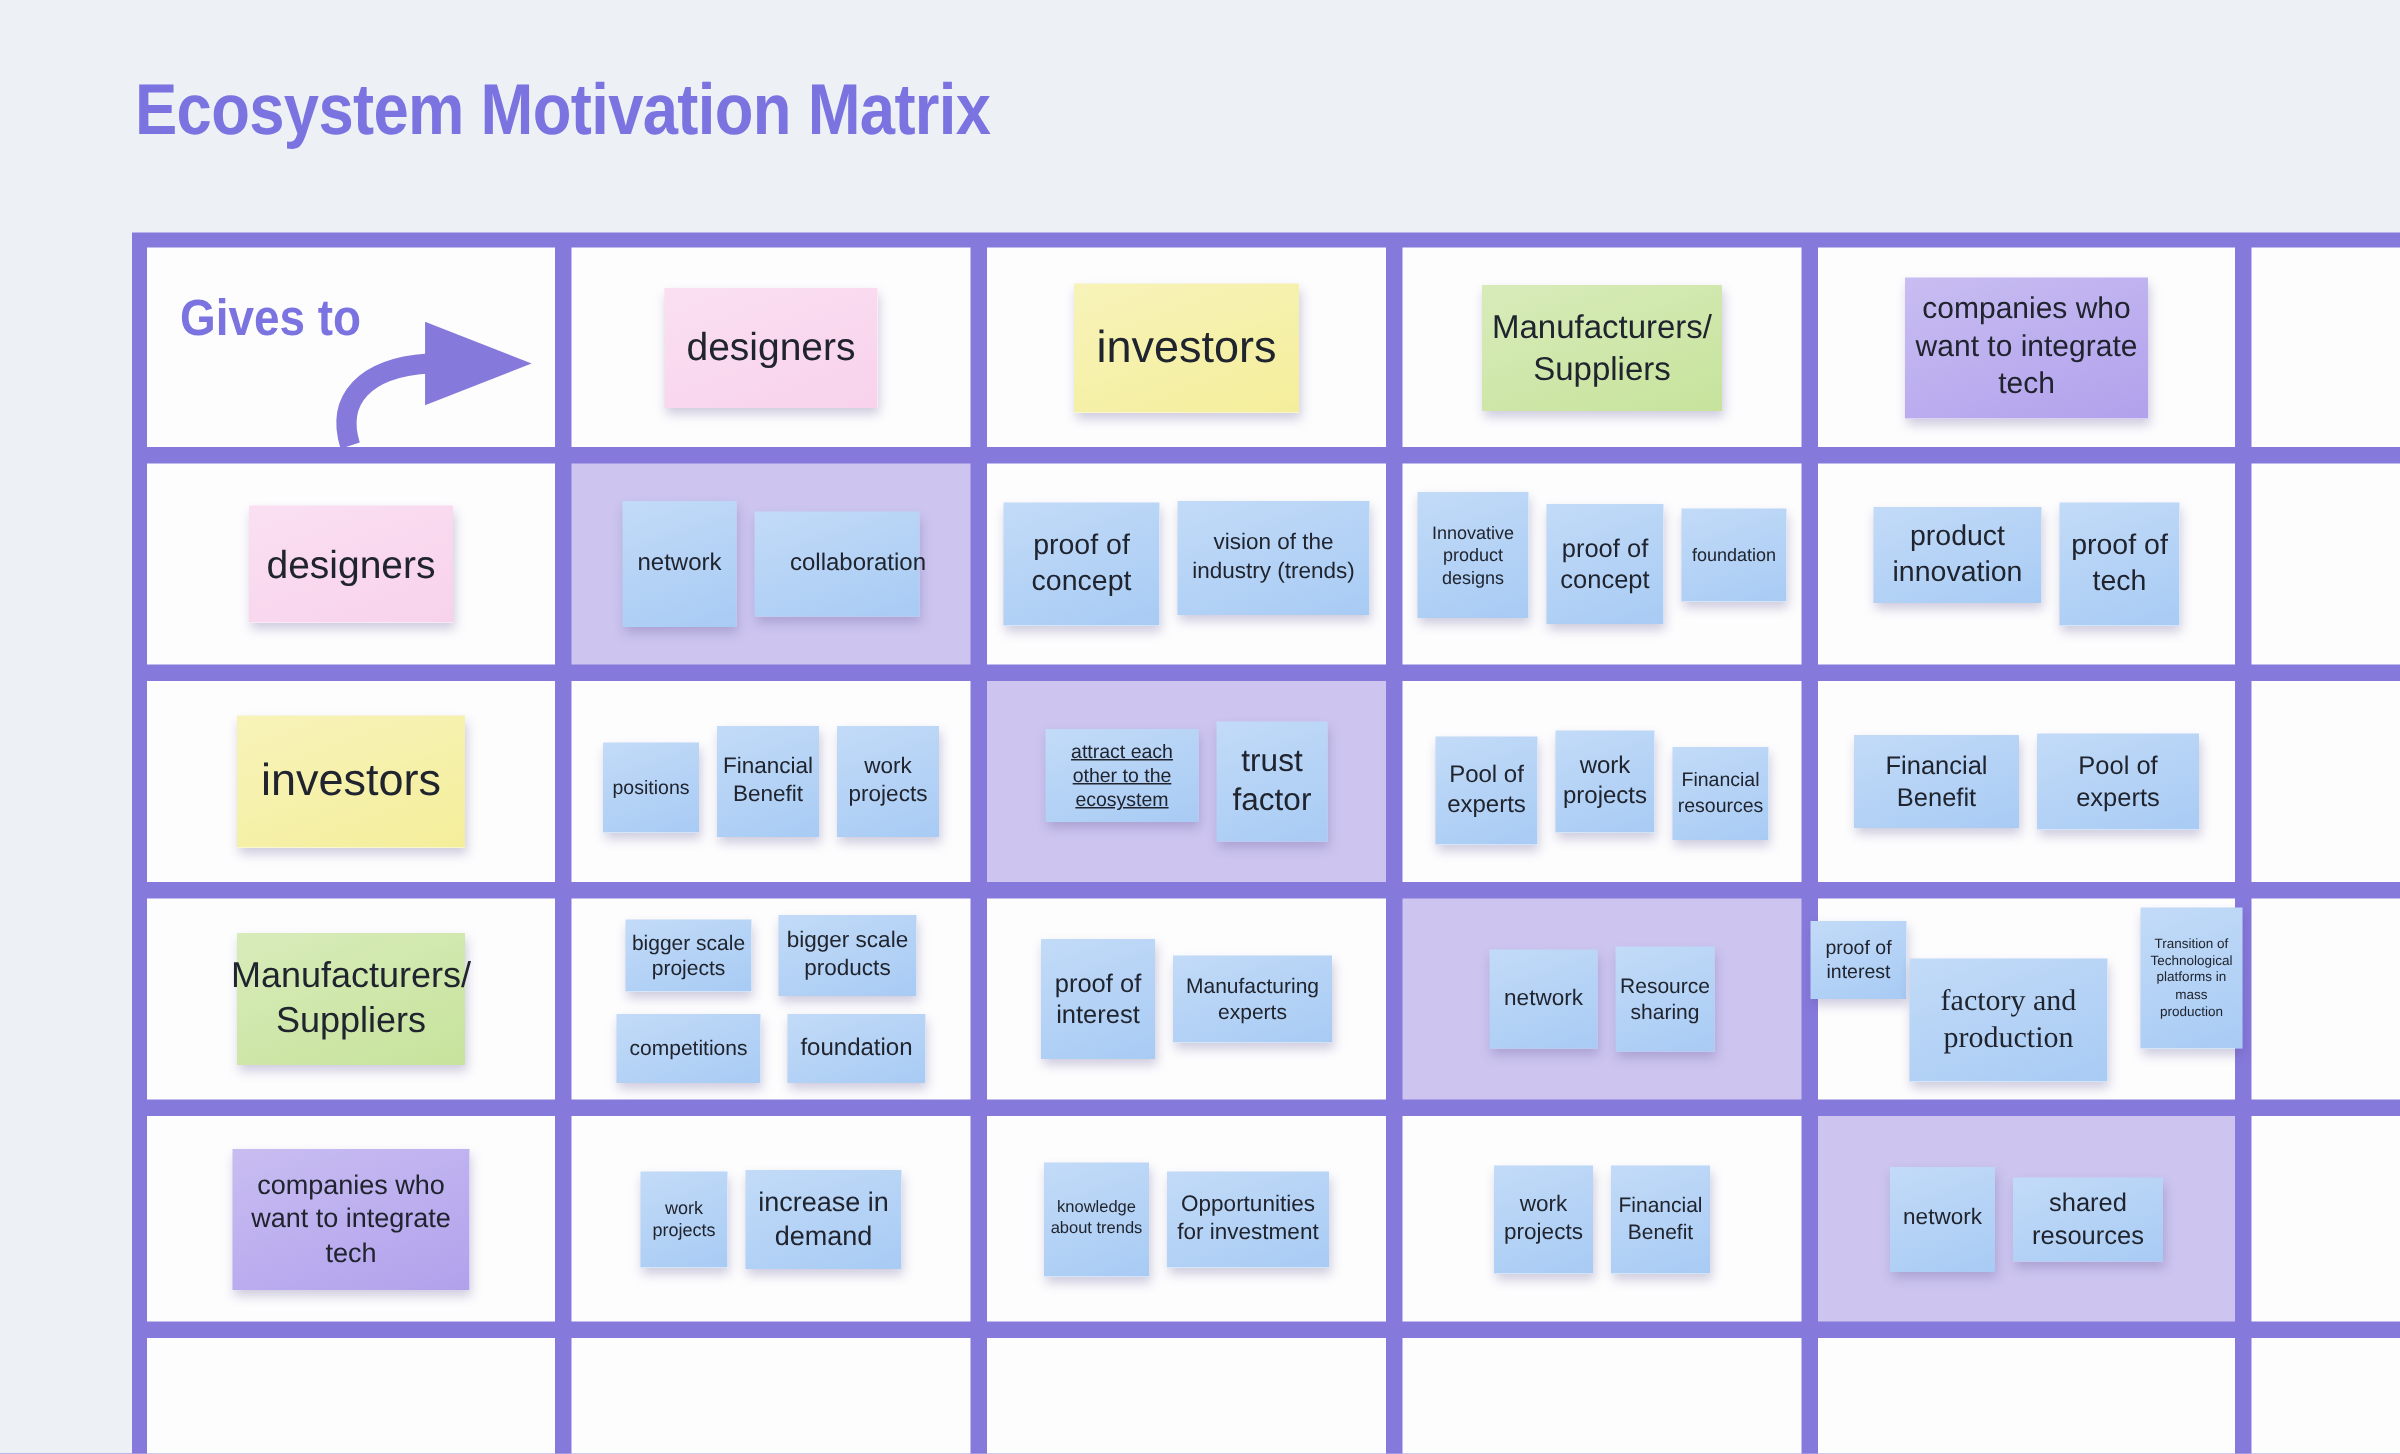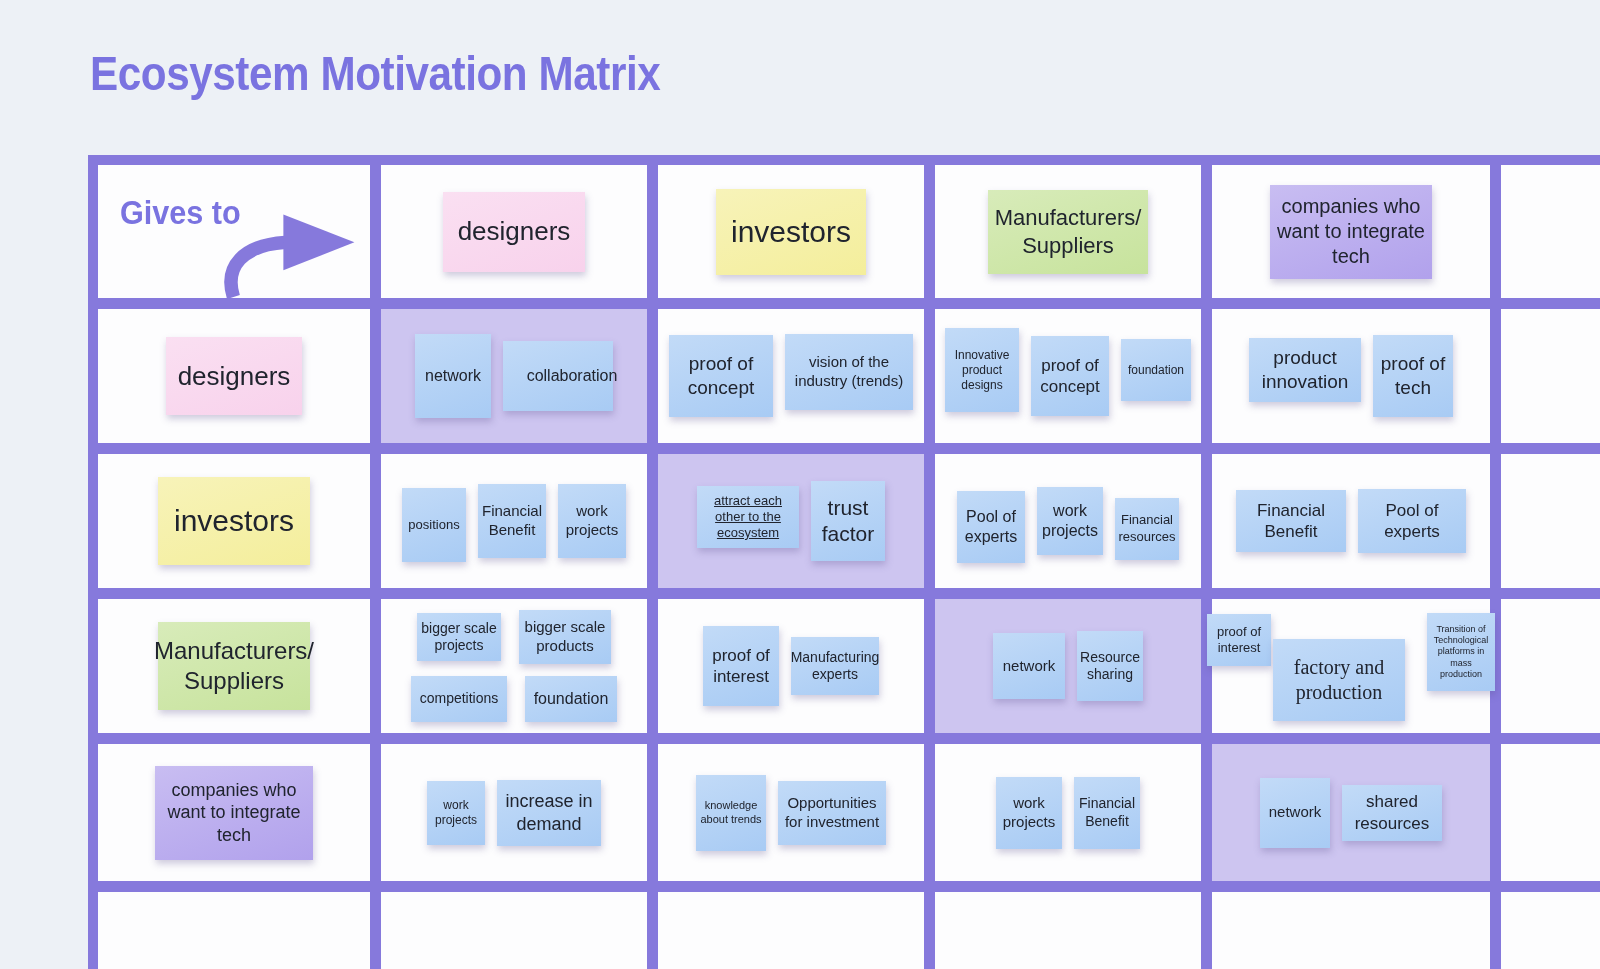--- a/index.html
+++ b/index.html
@@ -95,21 +95,21 @@
     </div>
     <div class="cell">
       <div class="sticky blue" style="width: 112px; height: 64px; font-size: 19px; transform: translate(0px, -6px);">product innovation</div>
       <div class="sticky blue" style="width: 80px; height: 82px; font-size: 19px;">proof of tech</div>
     </div>
     <div class="cell"></div>
     <div class="cell">
       <div class="sticky yellow" style="width: 152px; height: 88px; font-size: 30px;">investors</div>
     </div>
     <div class="cell">
-      <div class="sticky blue" style="width: 64px; height: 74px; font-size: 13px; transform: translate(0px, 4px);">positions</div>
+      <div class="sticky blue" style="width: 64px; height: 60px; font-size: 13px; transform: translate(0px, 4px);">positions</div>
       <div class="sticky blue" style="width: 68px; height: 74px; font-size: 15px;">Financial Benefit</div>
       <div class="sticky blue" style="width: 68px; height: 74px; font-size: 15px;">work projects</div>
     </div>
     <div class="cell diag">
       <div class="sticky blue" style="width: 102px; height: 62px; font-size: 13px; transform: translate(0px, -4px); text-decoration: underline;">attract each other to the ecosystem</div>
       <div class="sticky blue" style="width: 74px; height: 80px; font-size: 21px;">trust factor</div>
     </div>
     <div class="cell">
       <div class="sticky blue" style="width: 68px; height: 72px; font-size: 16px; transform: translate(0px, 6px);">Pool of experts</div>
       <div class="sticky blue" style="width: 66px; height: 68px; font-size: 16px;">work projects</div>
@@ -124,30 +124,30 @@
       <div class="sticky green" style="width: 152px; height: 88px; font-size: 24px;">Manufacturers/ Suppliers</div>
     </div>
     <div class="cell  wrap">
       <div class="sticky blue" style="width: 84px; height: 48px; font-size: 14px;">bigger scale projects</div>
       <div class="sticky blue" style="width: 92px; height: 54px; font-size: 15px;">bigger scale products</div>
       <div class="sticky blue" style="width: 96px; height: 46px; font-size: 14px;">competitions</div>
       <div class="sticky blue" style="width: 92px; height: 46px; font-size: 16px;">foundation</div>
     </div>
     <div class="cell">
       <div class="sticky blue" style="width: 76px; height: 80px; font-size: 17px;">proof of interest</div>
-      <div class="sticky blue" style="width: 88px; height: 58px; font-size: 14px;">Manufacturing experts</div>
+      <div class="sticky blue" style="width: 106px; height: 58px; font-size: 14px;">Manufacturing experts</div>
     </div>
     <div class="cell diag">
       <div class="sticky blue" style="width: 72px; height: 66px; font-size: 15px;">network</div>
       <div class="sticky blue" style="width: 66px; height: 70px; font-size: 14px;">Resource sharing</div>
     </div>
     <div class="cell">
       <div class="sticky blue" style="width: 64px; height: 52px; font-size: 13px; transform: translate(0px, -26px);">proof of interest</div>
       <div class="sticky blue" style="width: 132px; height: 82px; font-size: 20px; transform: translate(-10px, 14px); font-family: Liberation Serif, serif;">factory and production</div>
-      <div class="sticky blue" style="width: 68px; height: 78px; font-size: 9px; transform: translate(0px, -14px);">Transition of Technological platforms in mass production</div>
+      <div class="sticky blue" style="width: 68px; height: 94px; font-size: 9px; transform: translate(0px, -14px);">Transition of Technological platforms in mass production</div>
     </div>
     <div class="cell"></div>
     <div class="cell">
       <div class="sticky purple" style="width: 158px; height: 94px; font-size: 18px;">companies who want to integrate tech</div>
     </div>
     <div class="cell">
       <div class="sticky blue" style="width: 58px; height: 64px; font-size: 12px;">work projects</div>
       <div class="sticky blue" style="width: 104px; height: 66px; font-size: 18px;">increase in demand</div>
     </div>
     <div class="cell">

